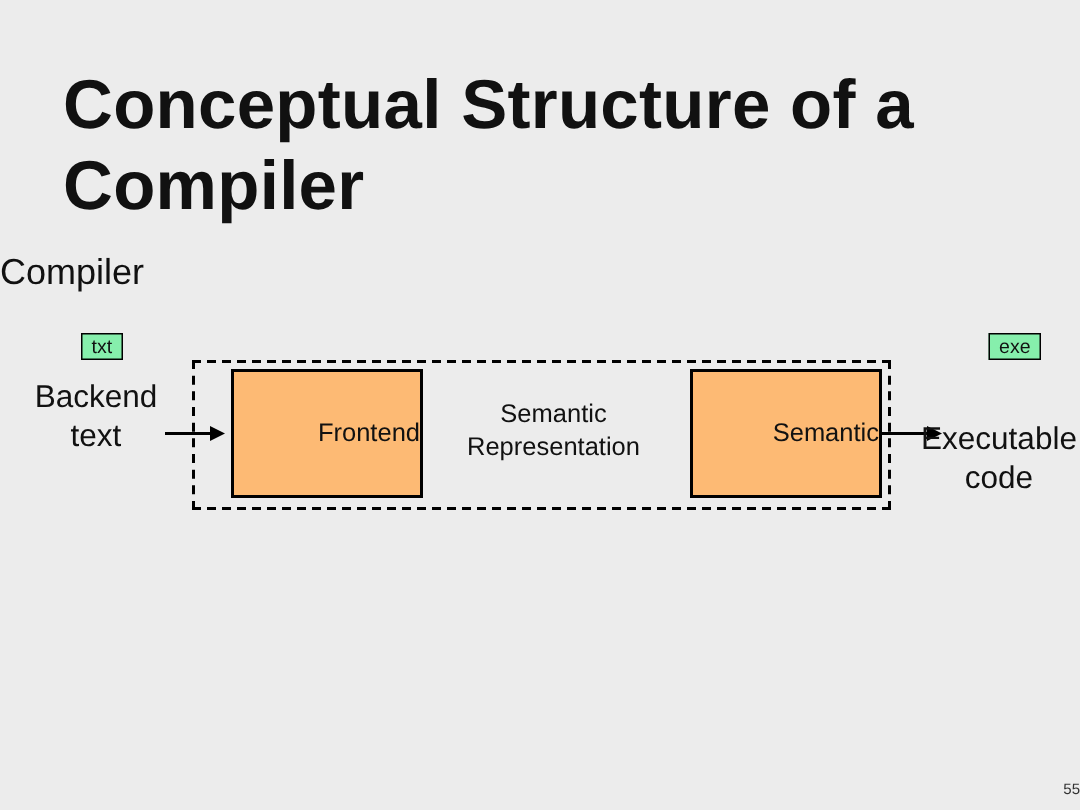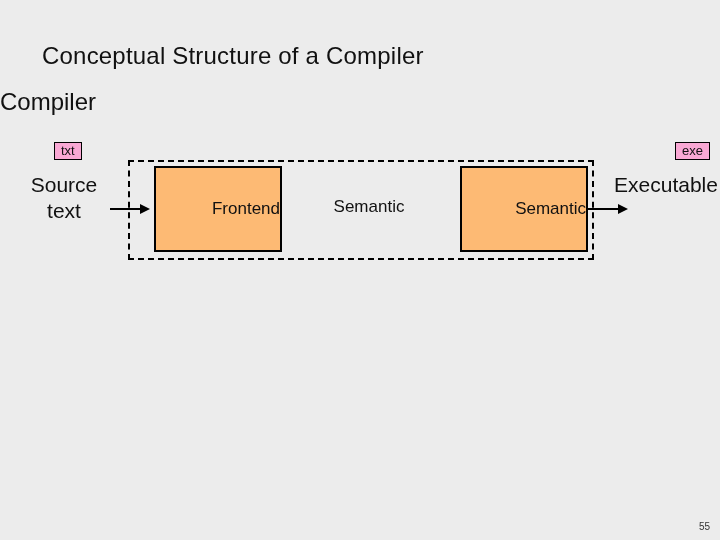--- a/index.html
+++ b/index.html
@@ -1,79 +1,81 @@
 <!DOCTYPE html>
 <html><head>
 <meta charset="utf-8">
 <style>
   html,body{margin:0;padding:0;width:720px;height:540px;background:#ececec;font-family:"Segoe UI",Arial,sans-serif;color:#111;}
   .slide{position:relative;width:720px;height:540px;}
-  .title{font-size:24px;font-weight:400;letter-spacing:.2px;padding:42px 0 0 42px;}
+  .title{font-size:46px;font-weight:700;letter-spacing:.2px;padding:42px 0 0 42px;}
   .subtitle{font-size:24px;text-align:left;margin-top:18px;}
   .diagram{position:relative;margin:18px auto 0;width:700px;height:130px;}
-  .tag{position:absolute;border:1px solid #000;background:#f9a8d4;font-size:13px;padding:0 6px;line-height:16px;}
+  .tag{position:absolute;border:1px solid #000;background:#86efac;font-size:13px;padding:0 6px;line-height:16px;}
   .tag.left{left:44px;top:8px;}
-  .tag.right{right:0;top:8px;}
+  .tag.right{right:16px;top:8px;}
   .side{position:absolute;top:38px;width:108px;text-align:center;font-size:21px;line-height:26px;}
   .side.left{left:0;}
-  .side.right{right:-10px;}
+  .side.right{right:-10px;margin-top:28px;}
   .compiler-box{position:absolute;left:118px;top:26px;width:462px;height:96px;border:2px dashed #000;}
   .stage{position:absolute;top:32px;width:124px;height:82px;border:2px solid #000;background:#fdba74;display:flex;flex-direction:column;align-items:flex-end;justify-content:center;font-size:17px;line-height:22px;}
   .stage.front{left:144px;}
   .stage.back{left:450px;}
   .mid{position:absolute;left:278px;top:32px;width:162px;height:82px;display:flex;flex-direction:column;align-items:center;justify-content:center;font-size:17px;line-height:22px;}
   .arrow{position:absolute;top:68px;width:40px;height:14px;}
   .arrow svg{display:block;}
   .arrow.a1{left:100px;}
   .arrow.a2{left:578px;}
-  .pageno{position:absolute;right:10px;bottom:8px;font-size:10px;color:#333;}
+  .pageno{position:absolute;right:0;bottom:8px;font-size:10px;color:#333;}
 </style>
 </head>
 <body>
 
 <div class="slide">
   <div class="title">Conceptual Structure of a Compiler</div>
   <div class="subtitle">Compiler</div>
 
   <div class="diagram">
     <div class="tag left">txt</div>
     <div class="tag right">exe</div>
 
     <div class="side left">
-      <div>Source</div>
+      <div>Backend</div>
       <div>text</div>
     </div>
 
     <div class="compiler-box"></div>
 
     <div class="arrow a1">
       <svg width="40" height="14">
           <line x1="0" y1="7" x2="30" y2="7" stroke="#000" stroke-width="2"></line>
           <polygon points="30,2 40,7 30,12" fill="#000"></polygon>
         </svg>
     </div>
 
     <div class="stage front">
       <div>Frontend</div>
     </div>
 
     <div class="mid">
       <div>Semantic</div>
+      <div>Representation</div>
     </div>
 
     <div class="stage back">
       <div>Semantic</div>
     </div>
 
     <div class="arrow a2">
       <svg width="40" height="14">
           <line x1="0" y1="7" x2="30" y2="7" stroke="#000" stroke-width="2"></line>
           <polygon points="30,2 40,7 30,12" fill="#000"></polygon>
         </svg>
     </div>
 
     <div class="side right">
       <div>Executable</div>
+      <div>code</div>
     </div>
   </div>
 
   <div class="pageno">55</div>
 </div>
 
 </body></html>

